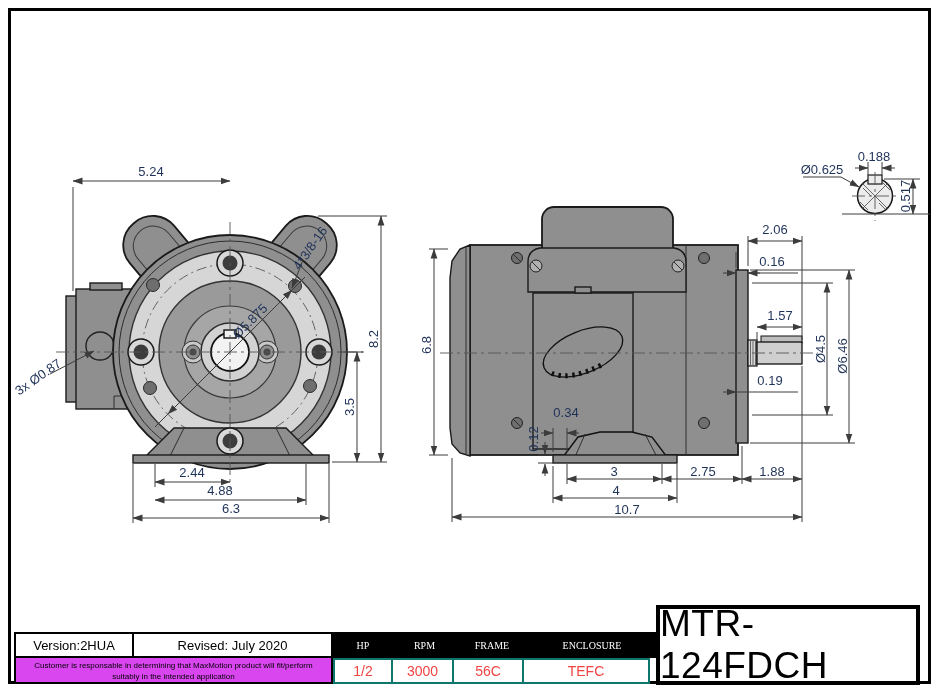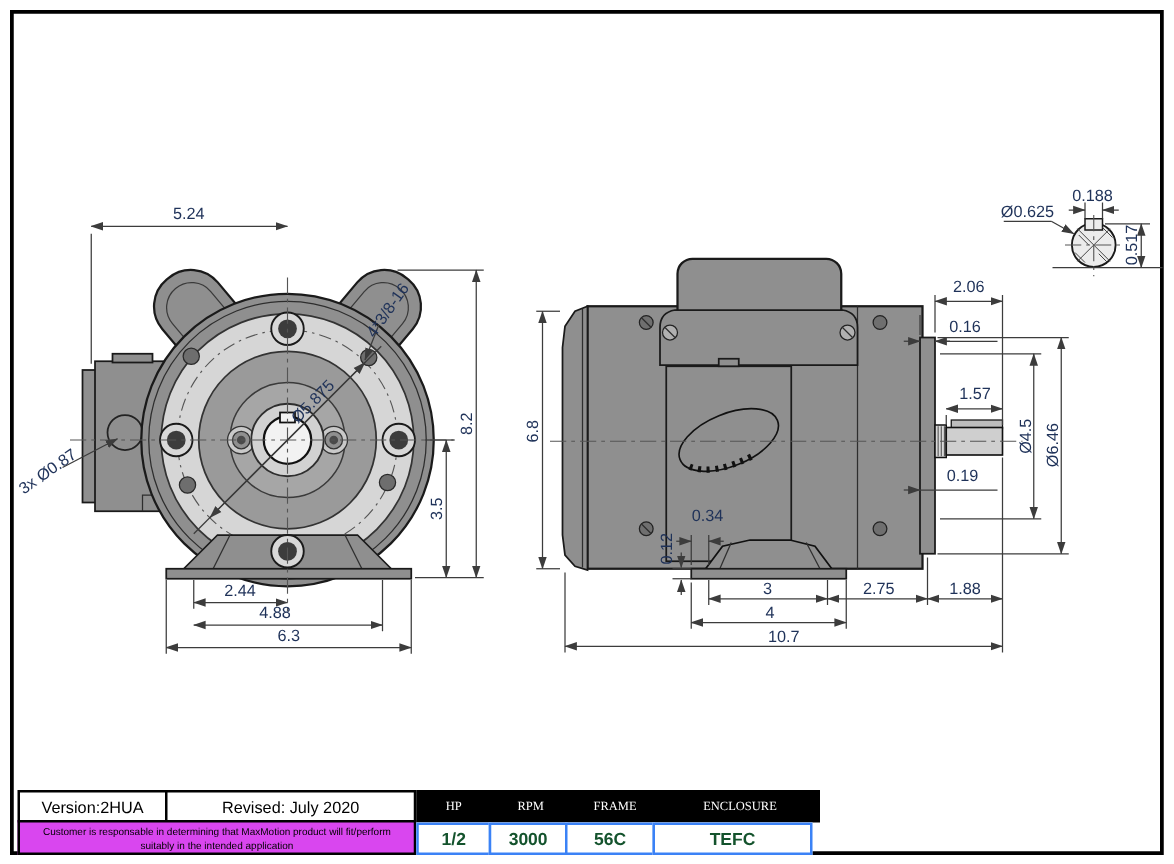--- a/index.html
+++ b/index.html
@@ -31,22 +31,22 @@
            align-items:center;justify-content:center;font-size:13px;color:#000;}
   .tb-version{width:120px;}
   .tb-revised{flex:1;margin-left:-2px;}
   .tb-disc{position:absolute;left:14px;top:656px;width:319px;height:28px;border:2px solid #000;
            box-sizing:border-box;background:#d946ef;text-align:center;font-size:8px;line-height:11px;
            color:#000;padding-top:2px;}
   .spec{position:absolute;left:333px;top:632px;width:323px;height:52px;box-sizing:border-box;}
   .spec-h{display:flex;height:26px;background:#000;color:#fff;align-items:center;font-size:10px;font-family:Liberation Serif, serif;}
   .spec-h div{text-align:center;}
   .spec-v{display:flex;height:26px;}
-  .spec-v div{box-sizing:border-box;border:2px solid #3b82f6;margin-left:-2px;background:#fff;
-              display:flex;align-items:center;justify-content:center;font-size:14px;color:#14532d;font-weight:bold;}
+  .spec-v div{box-sizing:border-box;border:2px solid #0f766e;margin-left:-2px;background:#fff;
+              display:flex;align-items:center;justify-content:center;font-size:14px;color:#ef4444;}
   .spec-v div:first-child{margin-left:0;}
   .cw1{width:60px;} .cw2{width:63px;} .cw3{width:72px;} .cw4{width:128px;}
   .part{position:absolute;left:656px;top:605px;width:264px;height:80px;border:4px solid #000;
         box-sizing:border-box;background:#fff;display:flex;align-items:center;justify-content:center;
         font-size:37px;color:#000;letter-spacing:0.5px;}
 </style>
 </head>
 <body>
 
 <div id="page">
@@ -308,14 +308,17 @@
       <div class="cw4">ENCLOSURE</div>
     </div>
     <div class="spec-v">
       <div class="cw1">1/2</div>
       <div class="cw2">3000</div>
       <div class="cw3">56C</div>
       <div class="cw4">TEFC</div>
     </div>
   </div>
 
+  <div class="part">
+    <span>MTR-124FDCH</span>
+  </div>
 
 </div>
 
 </body></html>

